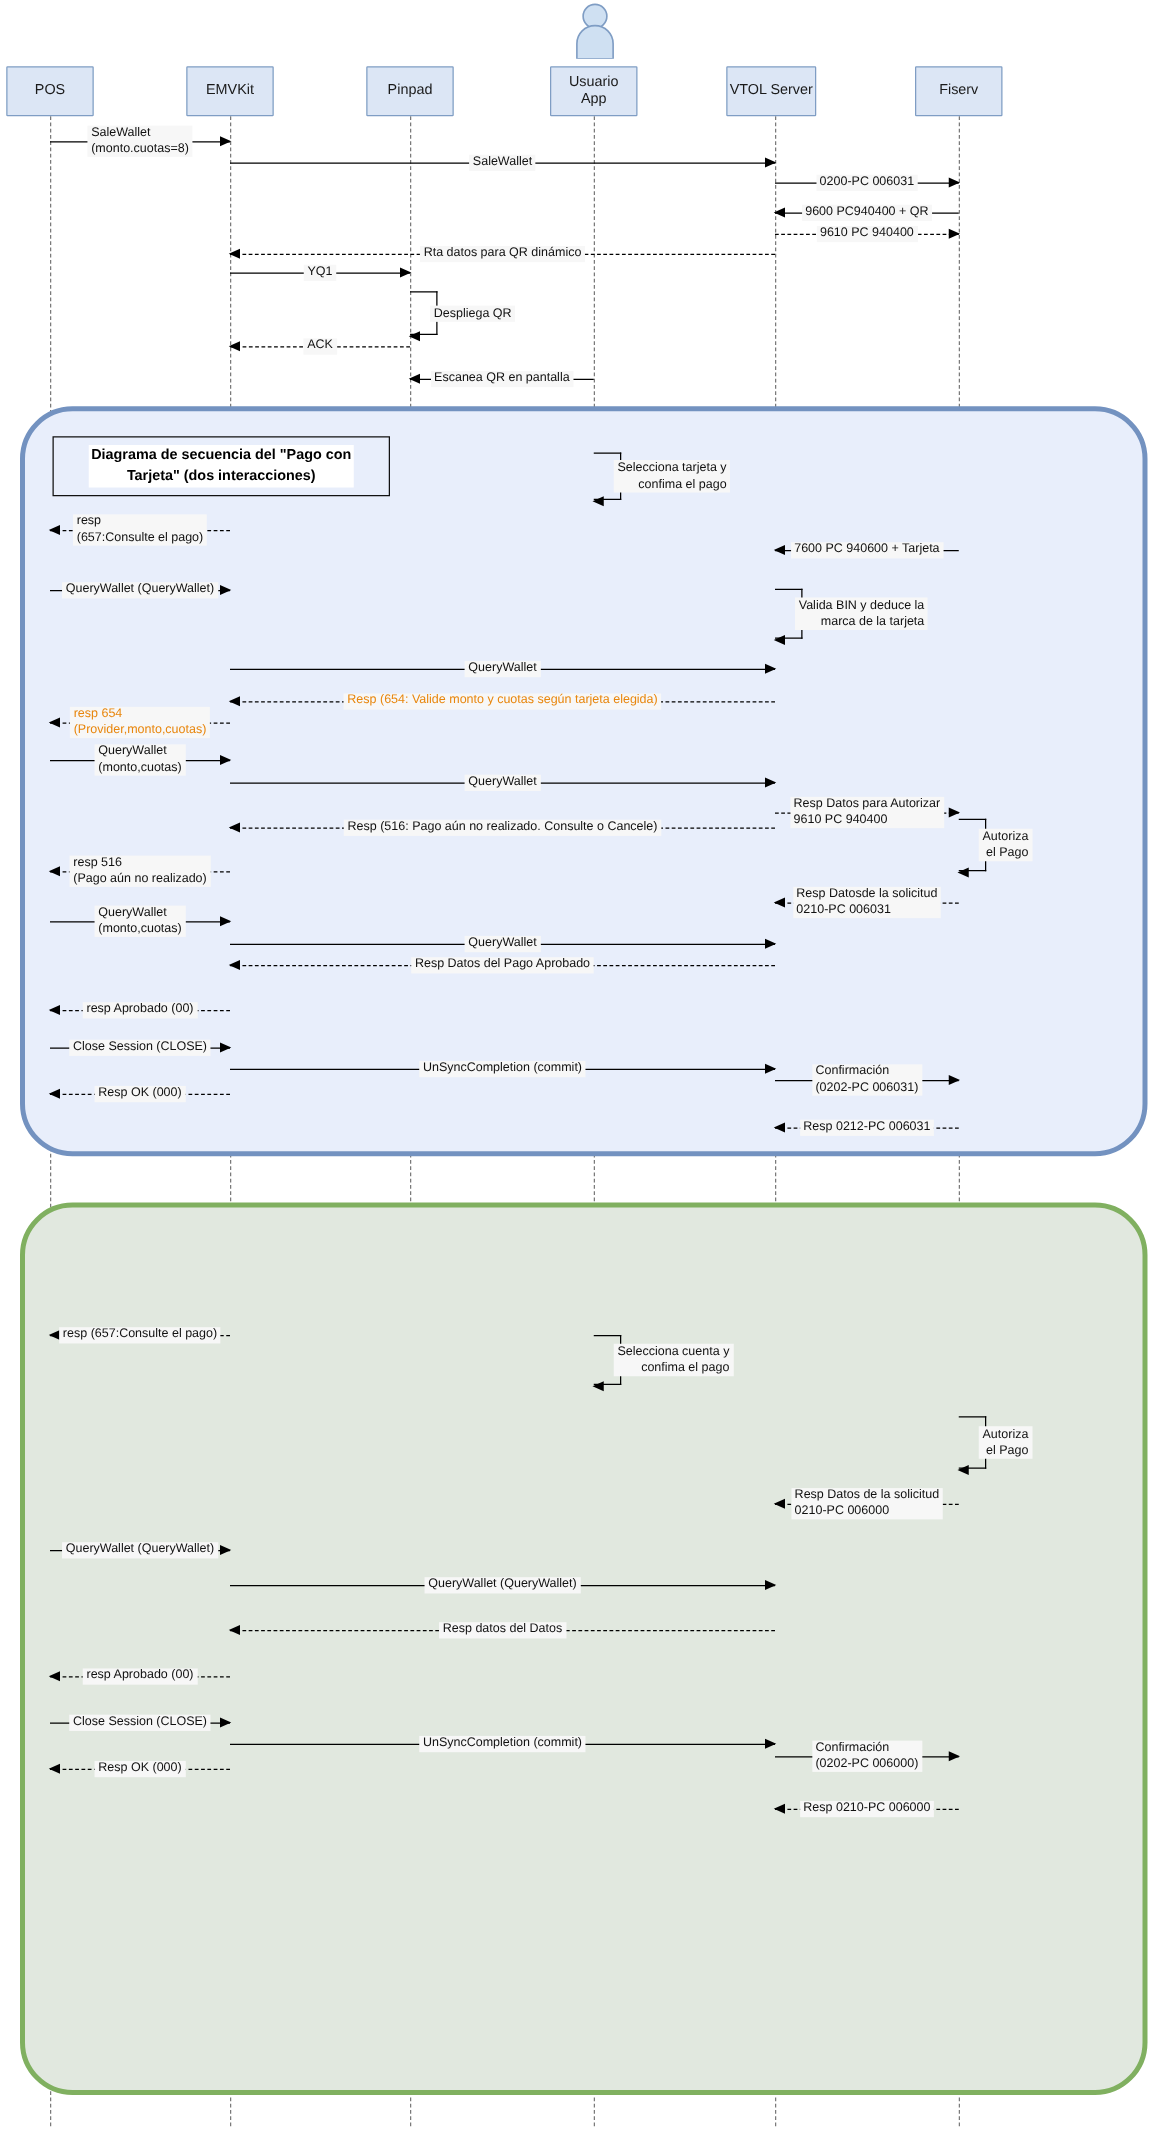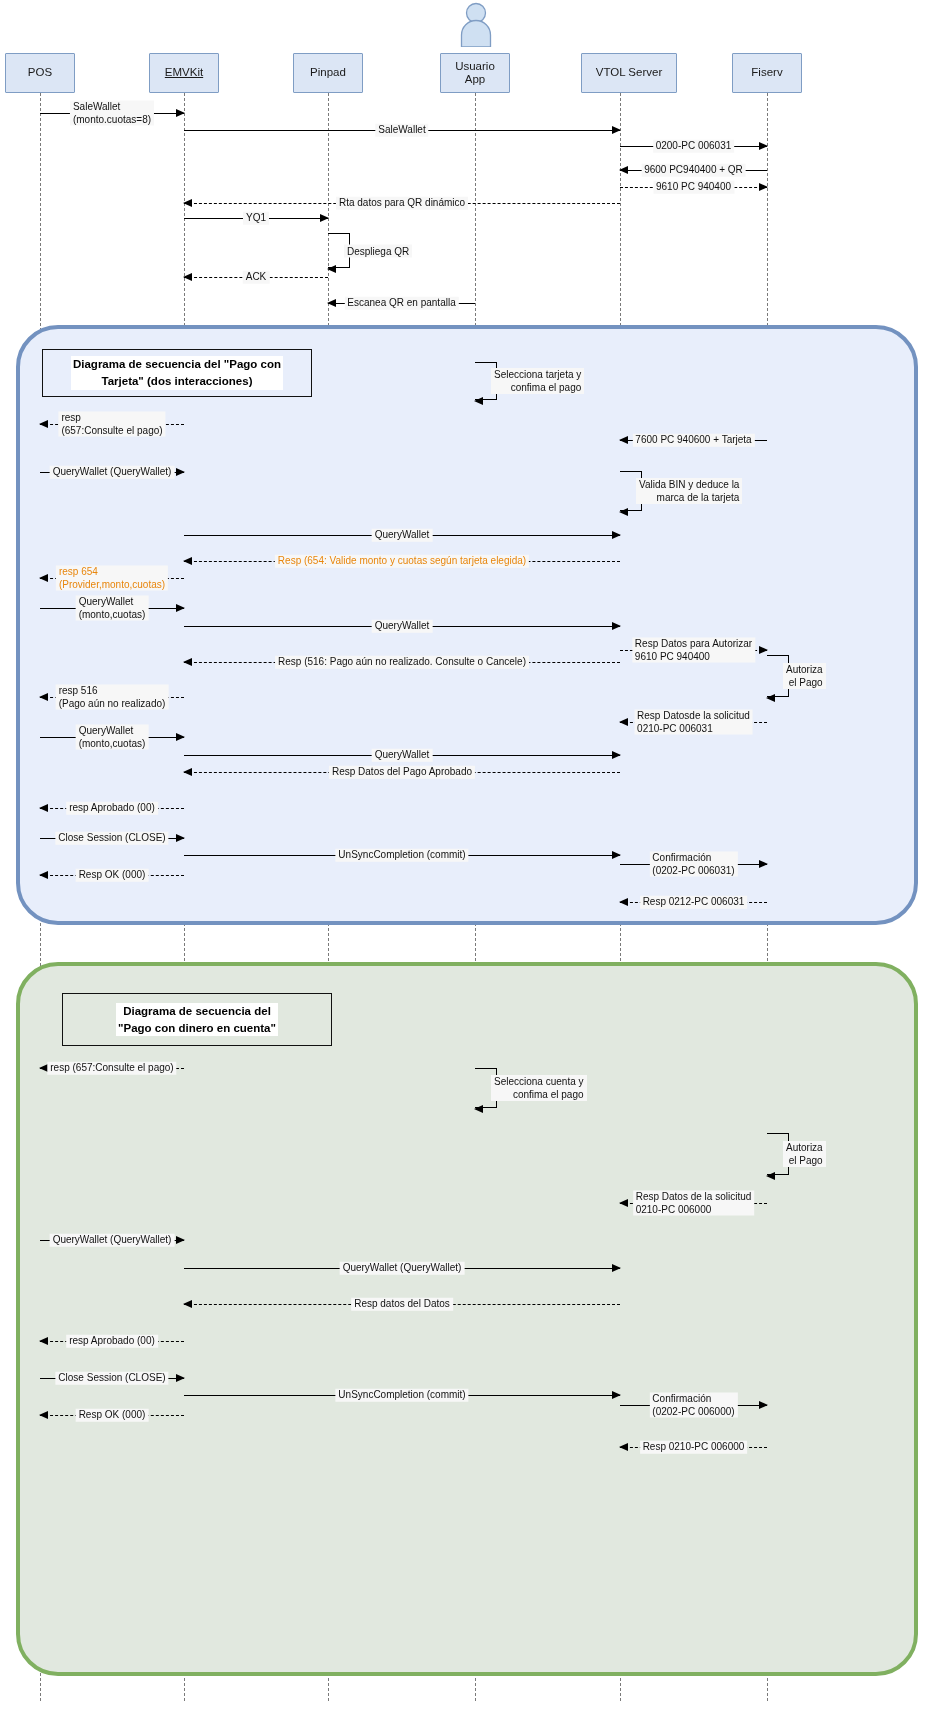--- a/index.html
+++ b/index.html
@@ -65,43 +65,40 @@
   <div class="lifeline" style="left:40px;top:93px;height:1608px;"></div>
   <div class="lifeline" style="left:184px;top:93px;height:1608px;"></div>
   <div class="lifeline" style="left:328px;top:93px;height:1608px;"></div>
   <div class="lifeline" style="left:475px;top:93px;height:1608px;"></div>
   <div class="lifeline" style="left:620px;top:93px;height:1608px;"></div>
   <div class="lifeline" style="left:767px;top:93px;height:1608px;"></div>
 
   <div class="pbox" style="left:5px;top:53px;width:70px;height:40px;align-items:center;">
       <span>POS</span>
     </div>
-  <div class="pbox" style="left:149px;top:53px;width:70px;height:40px;text-decoration:underline;">
+  <div class="pbox" style="left:149px;top:53px;width:70px;height:40px;">
       <span>EMVKit</span>
     </div>
   <div class="pbox" style="left:293px;top:53px;width:70px;height:40px;">
       <span>Pinpad</span>
     </div>
   <div class="pbox" style="left:440px;top:53px;width:70px;height:40px;">
       <span style="white-space:pre-line">Usuario
 App</span>
     </div>
-  <div class="pbox" style="left:581px;top:53px;width:96px;height:40px;">
+  <div class="pbox" style="left:581px;top:53px;width:72px;height:40px;">
       <span>VTOL Server</span>
     </div>
   <div class="pbox" style="left:732px;top:53px;width:70px;height:40px;">
       <span>Fiserv</span>
     </div>
 
   <div class="titlebox" style="left:42px;top:349px;width:270px;height:48px;">
     <span><b>Diagrama de secuencia del "Pago con</b><br><b>Tarjeta" (dos interacciones)</b></span>
   </div>
-  <div class="titlebox" style="left:62px;top:993px;width:270px;height:53px;">
-    <span><b>Diagrama de secuencia del</b><br><b>"Pago con dinero en cuenta"</b></span>
-  </div>
 
   <div class="msg toright" style="left:40px;top:113px;width:144px;">
     <div class="ln"></div>
       <div class="head"></div>
     <div class="lbl"><span>SaleWallet</span><br><span>(monto.cuotas=8)</span></div>
   </div>
 
   <div class="msg toright" style="left:184px;top:130px;width:436px;">
     <div class="ln"></div>
       <div class="head"></div>

